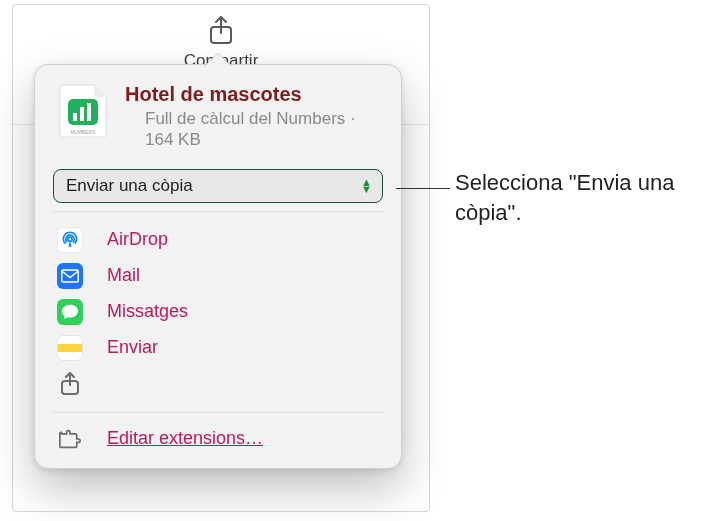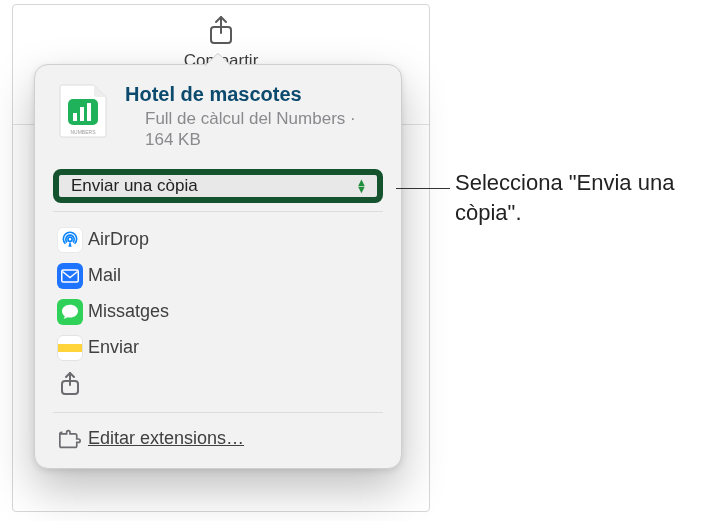--- a/index.html
+++ b/index.html
@@ -53,48 +53,48 @@
     border-left: 1px solid #cfcfcf;
     border-top: 1px solid #cfcfcf;
     border-top-left-radius: 3px;
   }
   .file-header { display: flex; gap: 14px; padding: 0 4px 12px 4px; }
   .file-icon {
     width: 56px; height: 56px; flex: 0 0 56px;
     display: flex; align-items: center; justify-content: center;
   }
   .file-meta { display: flex; flex-direction: column; gap: 2px; }
-  .file-title { font-weight: 700; font-size: 20px; color: #0c4a6e; }
+  .file-title { font-weight: 700; font-size: 20px; color: #7f1d1d; }
   .file-sub { font-size: 17px; color: #8a8a8e; line-height: 1.25; margin-left: 20px; }
 
   .mode-select {
     margin: 6px 2px 8px;
     background: #e8e8e8;
-    border: 6px solid #14532d;
+    border: 1px solid #14532d;
     border-radius: 8px;
     height: 34px;
     display: flex; align-items: center;
     padding: 0 10px 0 12px;
     font-size: 17px; color: #222;
     position: relative;
   }
   .mode-select .chevrons {
     margin-left: auto;
     color: #1f8f3b;
     display: flex; flex-direction: column; line-height: 7px;
     font-size: 11px;
   }
   .divider { height: 1px; background: #dcdcdc; margin: 8px 2px; }
 
   .share-list { display: flex; flex-direction: column; padding: 2px 0; }
   .share-item {
-    display: flex; align-items: center; gap: 5px;
+    display: flex; align-items: center; gap: 24px;
     padding: 5px 6px;
     border-radius: 6px;
-    font-size: 18px; color: #404040;
+    font-size: 18px; color: #be185d;
   }
   .share-item .icon {
     width: 26px; height: 26px; flex: 0 0 26px;
     display: flex; align-items: center; justify-content: center;
     border-radius: 6px;
   }
   .ic-airdrop { background: #fff; border: 1px solid #eaeaea; }
   .ic-airdrop svg { color: #0a84ff; }
   .ic-mail { background: #1e73ff; }
   .ic-mail svg { color: #fff; }

